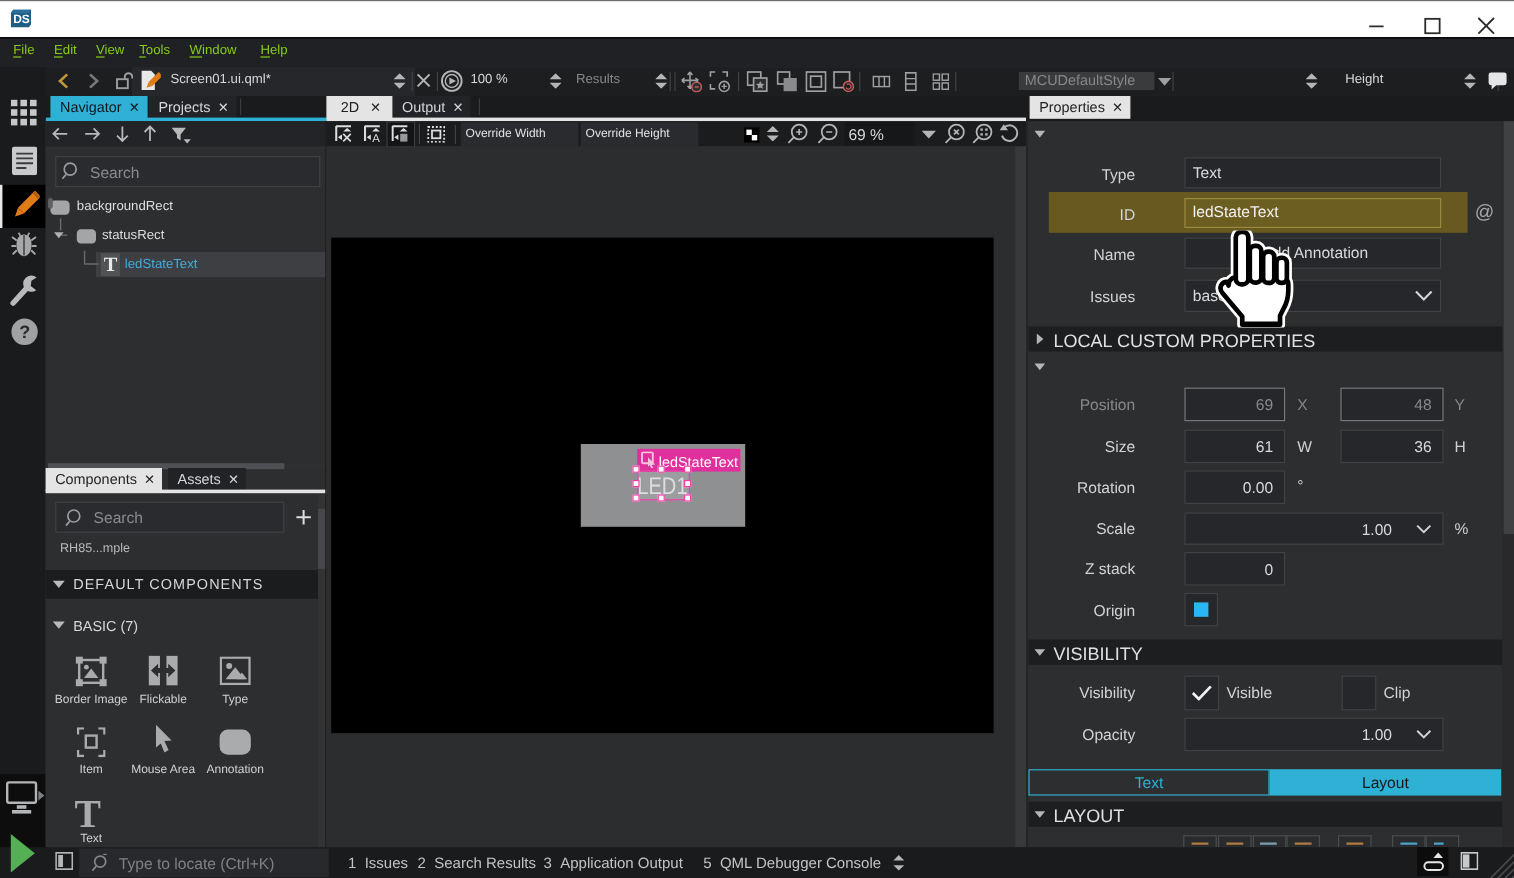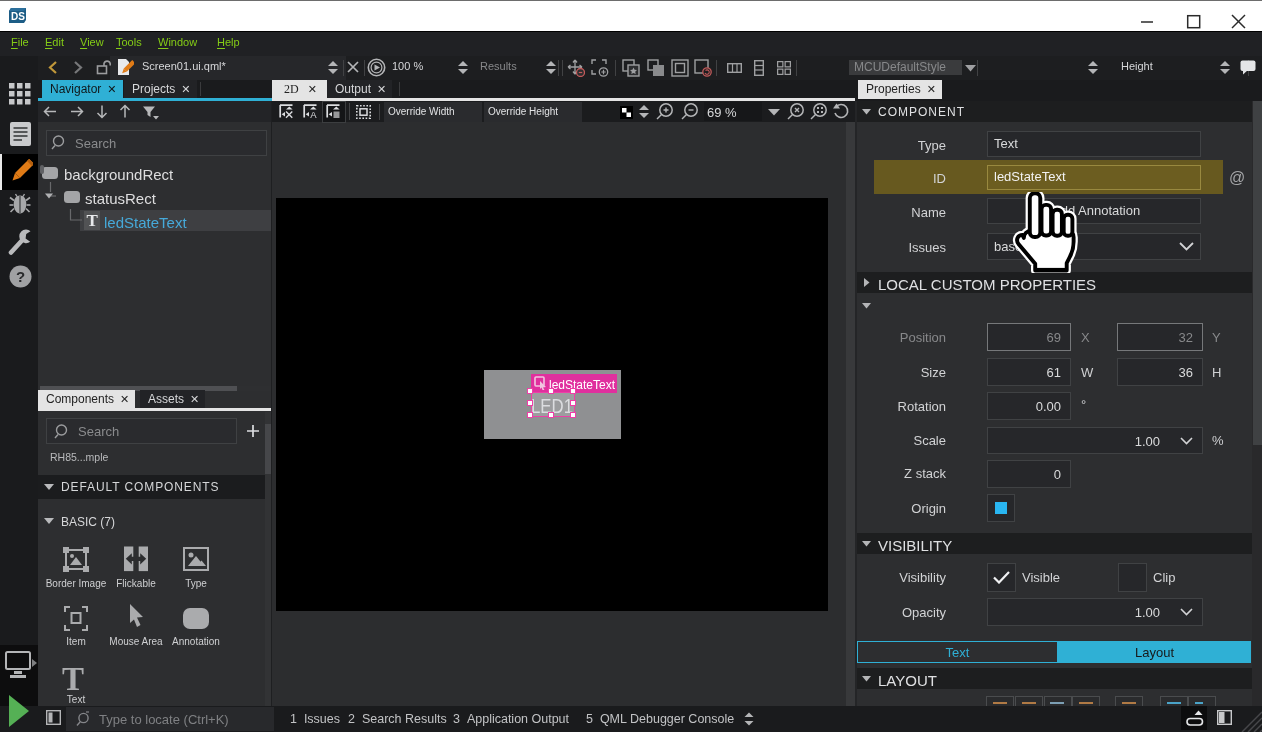--- a/index.html
+++ b/index.html
@@ -34,21 +34,21 @@
 
 #sidebar { left:0; top:56px; width:38px; height:676px; background:#1a1b1d; }
 #sidebar-bottom { left:0; top:645px; width:38px; height:87px; background:#0d0d0e; }
 #pencil-block { left:2px; top:154px; width:36px; height:36px; background:#000; }
 #pencil-bar { left:0; top:154px; width:2px; height:36px; background:#e8e8e8; }
 
 #navpanel { left:38px; top:101px; width:234px; height:631px; background:#2d2e30; }
 #nav-toolbar { left:38px; top:101px; width:234px; height:21px; background:#232427; }
 #nav-search { left:46px; top:130px; width:221px; height:26px; background:#2a2b2e; border:1px solid #3f4143; }
 #nav-search-text { left:75px; top:136px; font-size:13px; color:#8a8b8d; }
-.tree-row { position:absolute; font-size:15px; color:#dededf; }
+.tree-row { position:absolute; font-size:11px; color:#dededf; }
 #row-sel { left:80px; top:210px; width:192px; height:21px; background:#3e3f42; }
 #nav-hscroll { left:38px; top:386px; width:234px; height:5px; background:#2e2f31; }
 #nav-hthumb { left:40px; top:386px; width:197px; height:5px; background:#4f5053; }
 
 #u-comp { left:38px; top:408px; width:234px; height:3px; background:#e4e4e4; }
 #comp-search { left:46px; top:418px; width:191px; height:26px; background:#2a2b2e; border:1px solid #3f4143; }
 #comp-search-text { left:78px; top:424px; font-size:13px; color:#8a8b8d; }
 #rh85 { left:50px; top:451px; font-size:10.5px; color:#b9babc; }
 #def-comp { left:38px; top:475px; width:227px; height:24px; background:#1b1c1e; }
 #def-comp-text { left:61px; top:480px; font-size:12px; color:#d6d7d9; letter-spacing:0.9px; }
@@ -230,21 +230,21 @@
       <polygon points="5,13 10,8 0,8" fill="#b4b5b7"></polygon>
   </svg>
   <svg class="abs" width="16" height="15" viewBox="0 0 16 15" style="left:1240px; top:60px;">
     <rect x="0.5" y="0.5" width="15" height="10.5" rx="2" fill="#e4e5e7"></rect>
     <polygon points="3,10 8,10 3,14.5" fill="#e4e5e7"></polygon>
   </svg>
 
   <div class="abs" id="tabstrip"></div>
   <div class="tab tab-cyan" style="left:42px;">Navigator<span class="tabx">✕</span></div>
   <div class="tab" style="left:124px;">Projects<span class="tabx">✕</span></div>
-  <div class="tab tab-light" style="left:272px; padding:2px 12px 0 12px;font-family:Liberation Serif, serif;">2D<span class="tabx" style="margin-left:9px;">✕</span></div>
+  <div class="tab tab-light" style="left:272px; padding:2px 12px 0 12px;">2D<span class="tabx" style="margin-left:9px;">✕</span></div>
   <div class="tab" style="left:327px;">Output<span class="tabx">✕</span></div>
   <div class="tab tab-light" style="left:858px;">Properties<span class="tabx">✕</span></div>
   <div class="abs" style="left:200px; top:82px; width:1px; height:14px; background:#3a3b3d;"></div>
   <div class="abs" style="left:399px; top:82px; width:1px; height:14px; background:#3a3b3d;"></div>
   <div class="abs" id="u-nav"></div>
   <div class="abs" id="u-2d"></div>
 
   <div class="abs" id="sidebar"></div>
   <div class="abs" id="sidebar-bottom"></div>
   <div class="abs" id="pencil-block"></div>
@@ -506,38 +506,37 @@
   <div class="handle" style="left:527px; top:388px;"></div>
   <div class="handle" style="left:548px; top:388px;"></div>
   <div class="handle" style="left:570px; top:388px;"></div>
   <div class="handle" style="left:527px; top:400px;"></div>
   <div class="handle" style="left:570px; top:400px;"></div>
   <div class="handle" style="left:527px; top:412px;"></div>
   <div class="handle" style="left:548px; top:412px;"></div>
   <div class="handle" style="left:570px; top:412px;"></div>
 
   <div class="abs" id="props"></div>
-  <div class="sec-head" style="top:101px; letter-spacing:1px; font-size:12px;">COMPONENT</div>
   <div class="plabel" style="left:856px; top:138px;">Type</div>
   <div class="pfield" style="left:987px; top:131px; width:214px; height:26px; padding:4px 0 0 6px;">Text</div>
   <div class="abs" id="id-row"></div>
   <div class="plabel" style="left:856px; top:171px;">ID</div>
   <div class="abs" id="id-field">ledStateText</div>
   <div class="txt" id="at-sign">@</div>
   <div class="plabel" style="left:856px; top:205px;">Name</div>
   <div class="pfield" style="left:987px; top:198px; width:214px; height:26px;"></div>
   <div class="txt" style="left:1052px; top:203px; font-size:13px; color:#d9dadb;">Add Annotation</div>
   <div class="plabel" style="left:856px; top:240px;">Issues</div>
   <div class="pfield" style="left:987px; top:233px; width:214px; height:27px; padding:5px 0 0 6px;">base state</div>
   <div class="sec-head" style="top:272px;">LOCAL CUSTOM PROPERTIES</div>
 
   <div class="plabel" style="left:856px; top:330px; color:#87888a;">Position</div>
   <div class="pfield pfield-num" style="left:987px; top:323px; width:84px; height:28px; border-color:#76787a; color:#87888a; padding-top:6px;">69</div>
   <div class="punit" style="left:1081px; top:330px; color:#87888a;">X</div>
-  <div class="pfield pfield-num" style="left:1117px; top:323px; width:86px; height:28px; border-color:#76787a; color:#87888a; padding-top:6px;">32</div>
+  <div class="pfield pfield-num" style="left:1117px; top:323px; width:86px; height:28px; border-color:#76787a; color:#87888a; padding-top:6px;">48</div>
   <div class="punit" style="left:1212px; top:330px; color:#87888a;">Y</div>
 
   <div class="plabel" style="left:856px; top:365px;">Size</div>
   <div class="pfield pfield-num" style="left:987px; top:358px; width:84px; height:28px; padding-top:6px;">61</div>
   <div class="punit" style="left:1081px; top:365px;">W</div>
   <div class="pfield pfield-num" style="left:1117px; top:358px; width:86px; height:28px; padding-top:6px;">36</div>
   <div class="punit" style="left:1212px; top:365px;">H</div>
 
   <div class="plabel" style="left:856px; top:399px;">Rotation</div>
   <div class="pfield pfield-num" style="left:987px; top:392px; width:84px; height:28px; padding-top:6px;">0.00</div>

